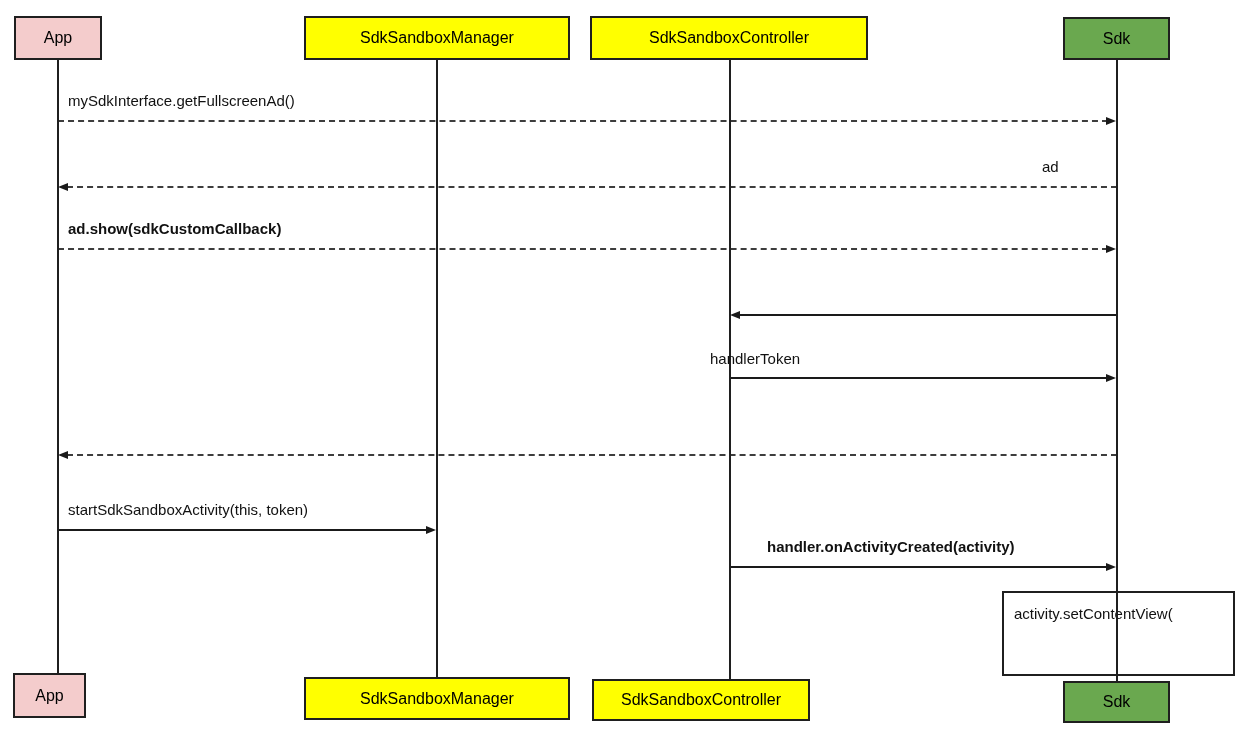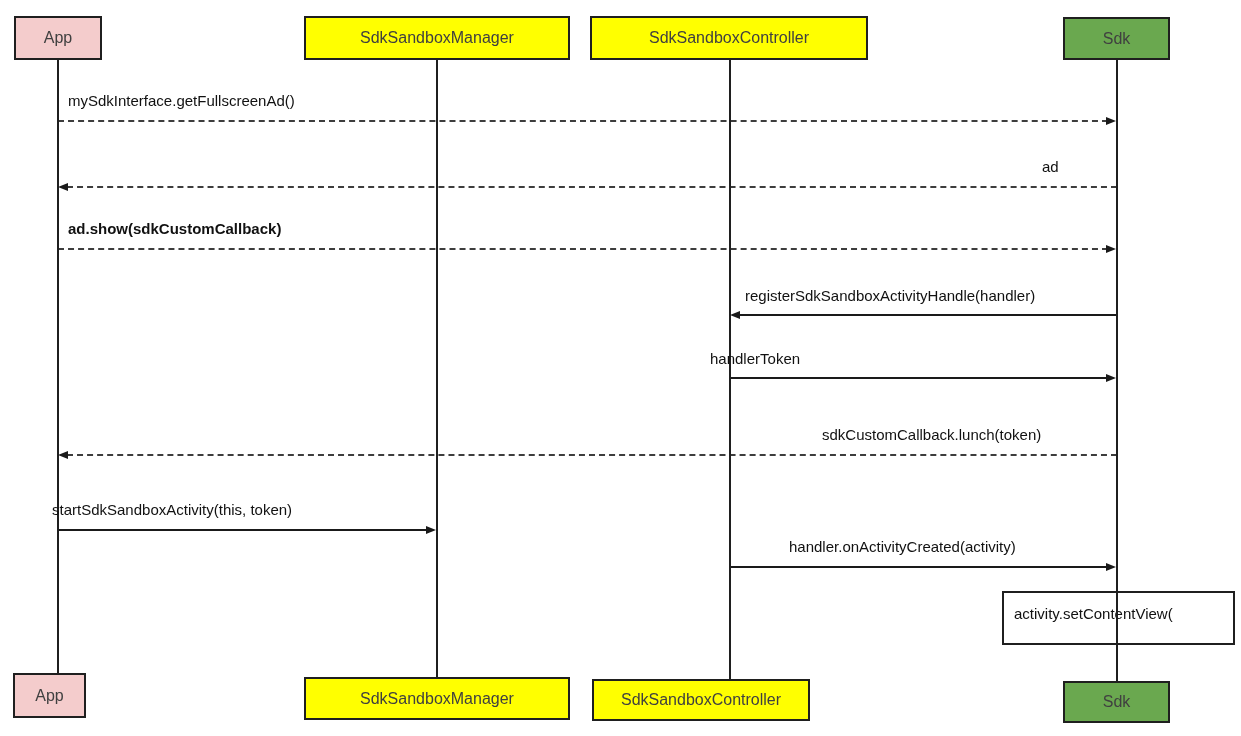--- a/index.html
+++ b/index.html
@@ -26,21 +26,21 @@
   }
   
   .actor {
     position: absolute;
     box-sizing: border-box;
     border: 2px solid #1f1f1f;
     display: flex;
     align-items: center;
     justify-content: center;
     font-size: 16px;
-    color: #404040;
+    color: #000000;
     z-index: 3;
   }
   
   .msg-line {
     position: absolute;
     height: 0;
     z-index: 1;
   }
   .msg-line.dashed { border-top: 2px dashed #3d3d3d; }
   .msg-line.solid  { border-top: 2px solid #1a1a1a; }
@@ -60,21 +60,21 @@
     z-index: 2;
   }
   .arrowhead.right { border-left: 10px solid #1a1a1a; }
   .arrowhead.left  { border-right: 10px solid #1a1a1a; }
   
   .note-box {
     position: absolute;
     left: 1002px;
     top: 591px;
     width: 233px;
-    height: 54px;
+    height: 85px;
     box-sizing: border-box;
     border: 2px solid #1f1f1f;
     background: #ffffff;
     padding: 10px 8px 0 10px;
     font-size: 15px;
     line-height: 22px;
     color: #111111;
     z-index: 1;
   }
 </style>
@@ -98,37 +98,35 @@
   <div class="arrowhead right" style="left:1106px; top:116.5px;"></div>
 
   <div class="msg-label" style="left:1042px; top:158px;">ad</div>
   <div class="msg-line dashed" style="left:67px; top:186px; width:1050px;"></div>
   <div class="arrowhead left" style="left:58px; top:182.5px;"></div>
 
   <div class="msg-label" style="left:68px; top:220px;font-weight:bold;">ad.show(sdkCustomCallback)</div>
   <div class="msg-line dashed" style="left:58px; top:248px; width:1050px;"></div>
   <div class="arrowhead right" style="left:1106px; top:244.5px;"></div>
 
-  <div class="msg-label" style="left:745px; top:287px;">registerSdkSandboxActivityHandle(handler)</div>
   <div class="msg-line solid" style="left:739px; top:314px; width:378px;"></div>
   <div class="arrowhead left" style="left:730px; top:310.5px;"></div>
 
   <div class="msg-label" style="left:710px; top:350px;">handlerToken</div>
   <div class="msg-line solid" style="left:730px; top:377px; width:378px;"></div>
   <div class="arrowhead right" style="left:1106px; top:373.5px;"></div>
 
-  <div class="msg-label" style="left:822px; top:426px;">sdkCustomCallback.lunch(token)</div>
   <div class="msg-line dashed" style="left:67px; top:454px; width:1050px;"></div>
   <div class="arrowhead left" style="left:58px; top:450.5px;"></div>
 
-  <div class="msg-label" style="left:52px; top:501px;">startSdkSandboxActivity(this, token)</div>
+  <div class="msg-label" style="left:68px; top:501px;">startSdkSandboxActivity(this, token)</div>
   <div class="msg-line solid" style="left:58px; top:529px; width:370px;"></div>
   <div class="arrowhead right" style="left:426px; top:525.5px;"></div>
 
-  <div class="msg-label" style="left:789px; top:538px;">handler.onActivityCreated(activity)</div>
+  <div class="msg-label" style="left:767px; top:538px;font-weight:bold;">handler.onActivityCreated(activity)</div>
   <div class="msg-line solid" style="left:730px; top:566px; width:378px;"></div>
   <div class="arrowhead right" style="left:1106px; top:562.5px;"></div>
 
   <div class="note-box">
     <div>activity.setContentView(</div>
   </div>
 
   <div class="actor" style="left: 13px; top: 673px; width: 73px; height: 45px; background-color: rgb(244, 204, 204);">App</div>
   <div class="actor" style="left: 304px; top: 677px; width: 266px; height: 43px; background-color: rgb(255, 255, 0);">SdkSandboxManager</div>
   <div class="actor" style="left: 592px; top: 679px; width: 218px; height: 42px; background-color: rgb(255, 255, 0);">SdkSandboxController</div>

